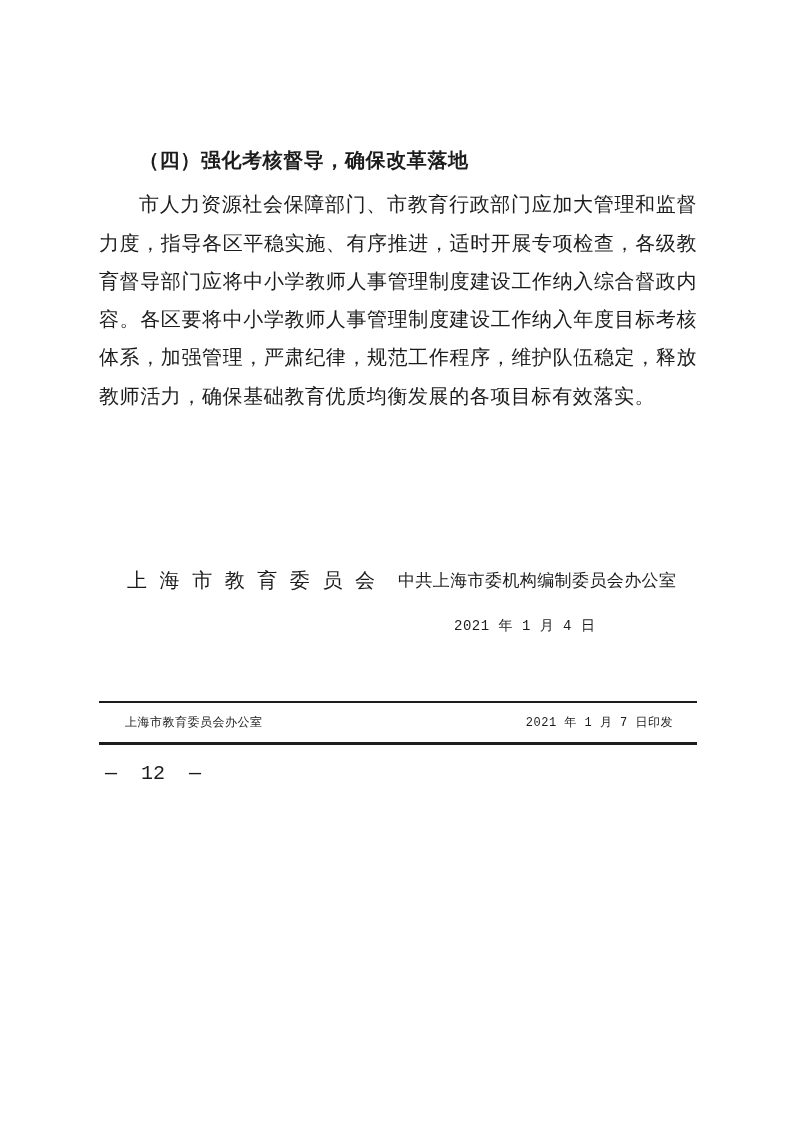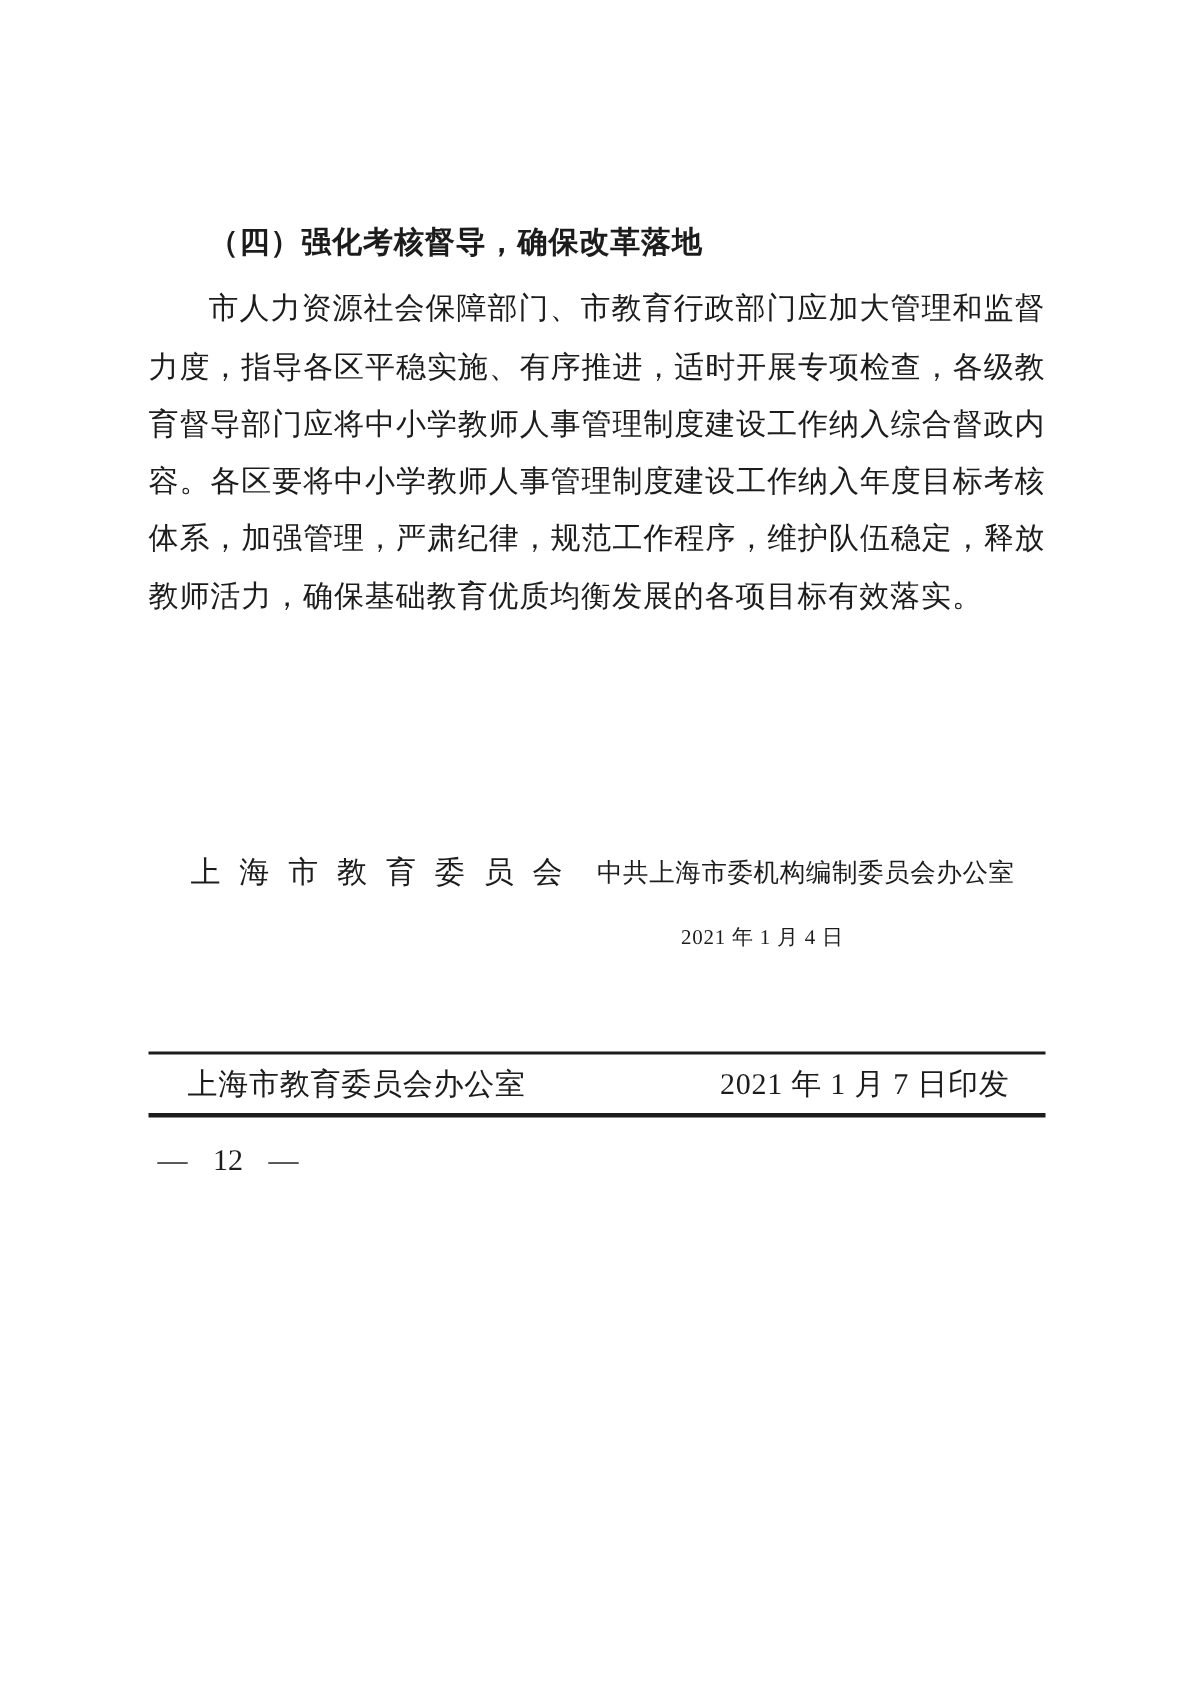--- a/index.html
+++ b/index.html
@@ -6,21 +6,21 @@
     margin: 0;
     padding: 0;
     background: #ffffff;
   }
   .page {
     position: relative;
     width: 793px;
     height: 1122px;
     background: #ffffff;
     color: #1c1c1c;
-    font-family: Liberation Serif, serif;
+    font-family: Liberation Mono, monospace;
     overflow: hidden;
   }
   .content {
     box-sizing: content-box;
     margin-left: 99px;
     width: 598px;
     padding-top: 143px;
   }
   .heading {
     font-size: 20px;
@@ -83,21 +83,21 @@
     background: #1c1c1c;
   }
   .rule-top { margin-top: 55px; }
   .footer-row {
     display: flex;
     justify-content: space-between;
     align-items: center;
     height: 39px;
     padding-left: 26px;
     padding-right: 24px;
-    font-size: 20px;
+    font-size: 12px;
     letter-spacing: 0.5px;
   }
   .page-number {
     margin-top: 10px;
     padding-left: 6px;
     font-size: 20px;
     line-height: 38px;
     word-spacing: 12px;
   }
 </style>

